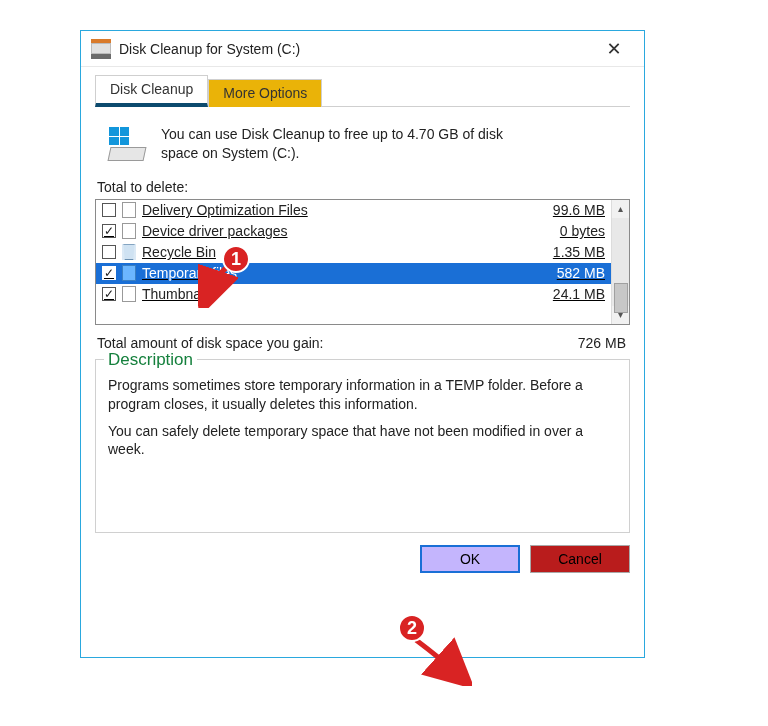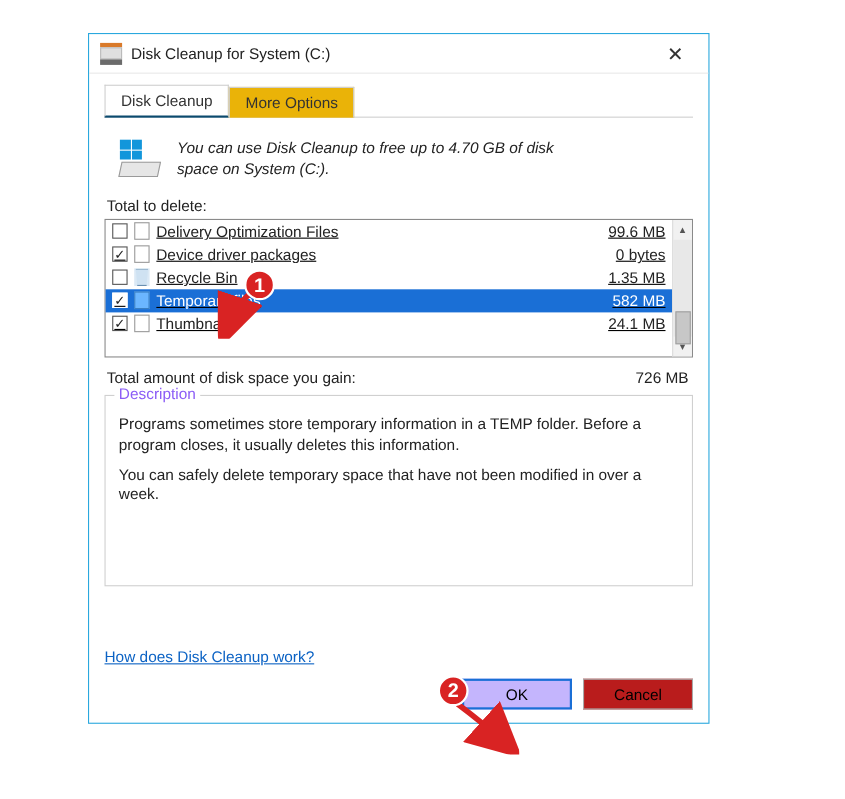--- a/index.html
+++ b/index.html
@@ -53,42 +53,42 @@
       border:1px solid #cfcfcf;
       border-bottom: none;
       background:#eab308;
       position:relative;
       top:1px;
       cursor:pointer;
       color:#333;
     }
     .tab.active {
       background:#fff;
-      border-bottom:2px solid #0c4a6e;
+      border-bottom:4px solid #0c4a6e;
     }
     .intro {
       display:flex; gap:14px;
       padding: 10px 10px 14px 10px;
     }
     .drive-icon {
       width:38px; height:34px; position:relative;
       margin-top:2px; margin-left:4px;
     }
     .drive-icon .disk {
       position:absolute; bottom:0; left:0;
       width:36px; height:14px; background:#e6e6e6;
       border:1px solid #9a9a9a; transform: skewX(-12deg);
     }
     .drive-icon .win {
       position:absolute; top:0; left:0;
       width:20px; height:18px;
       display:grid; grid-template-columns:1fr 1fr; grid-template-rows:1fr 1fr; gap:1px;
     }
     .drive-icon .win div { background:#1296db; }
-    .intro-text { font-size:14px; color:#222; line-height:1.35; max-width: 380px; font-style: italic; }
+    .intro-text { font-size:14px; color:#222; line-height:1.35; max-width: 380px; }
     .label { font-size:14px; color:#222; margin: 2px 0 4px 2px; }
     .listbox {
       border:1px solid #8a8a8a; height: 126px;
       display:flex;
     }
     .list-rows { flex:1;text-decoration:underline; }
     .scroll-col {
       width:18px; background:#f1f1f1;
       display:flex; flex-direction:column; align-items:center;
       border-left:1px solid #dcdcdc;
@@ -133,21 +133,21 @@
       display:flex; font-size:14px; color:#222;
       padding: 10px 4px 6px 2px;
     }
     .total-row .lbl { flex:1; }
     .fieldset {
       border:1px solid #d0d0d0; padding: 8px 12px 14px 12px;
       position: relative; margin-top:2px; height: 174px;
     }
     .fieldset .legend {
       position:absolute; top:-10px; left:8px; background:#fff;
-      padding: 0 4px; font-size:14px; color:#8b5cf6;
+      padding: 0 4px; font-size:17px; color:#15803d;
     }
     .desc-para { font-size:14px; line-height:1.35; color:#222; margin-top:8px; }
     .link-row { margin-top: 56px; }
     .link {
       color:#0b62c4; text-decoration: underline; font-size:14px; cursor:pointer;
     }
     .button-row {
       display:flex; gap:10px; justify-content:flex-end;
       margin-top: 12px;
     }
@@ -250,23 +250,20 @@
       <span class="lbl">Total amount of disk space you gain:</span>
       <span>726 MB</span>
     </div>
 
     <div class="fieldset">
       <span class="legend">Description</span>
       <div class="desc-para">Programs sometimes store temporary information in a TEMP folder. Before a program closes, it usually deletes this information.</div>
       <div class="desc-para">You can safely delete temporary space that have not been modified in over a week.</div>
     </div>
 
-    <div class="link-row">
-      <span class="link">How does Disk Cleanup work?</span>
-    </div>
 
     <div class="button-row">
       <button class="btn primary">OK</button>
       <button class="btn">Cancel</button>
     </div>
   </div>
 </div>
 
 <div class="callout" style="left:222px; top:245px;">1</div>
 <svg class="arrow" style="left:198px; top:260px;" width="40" height="48">

